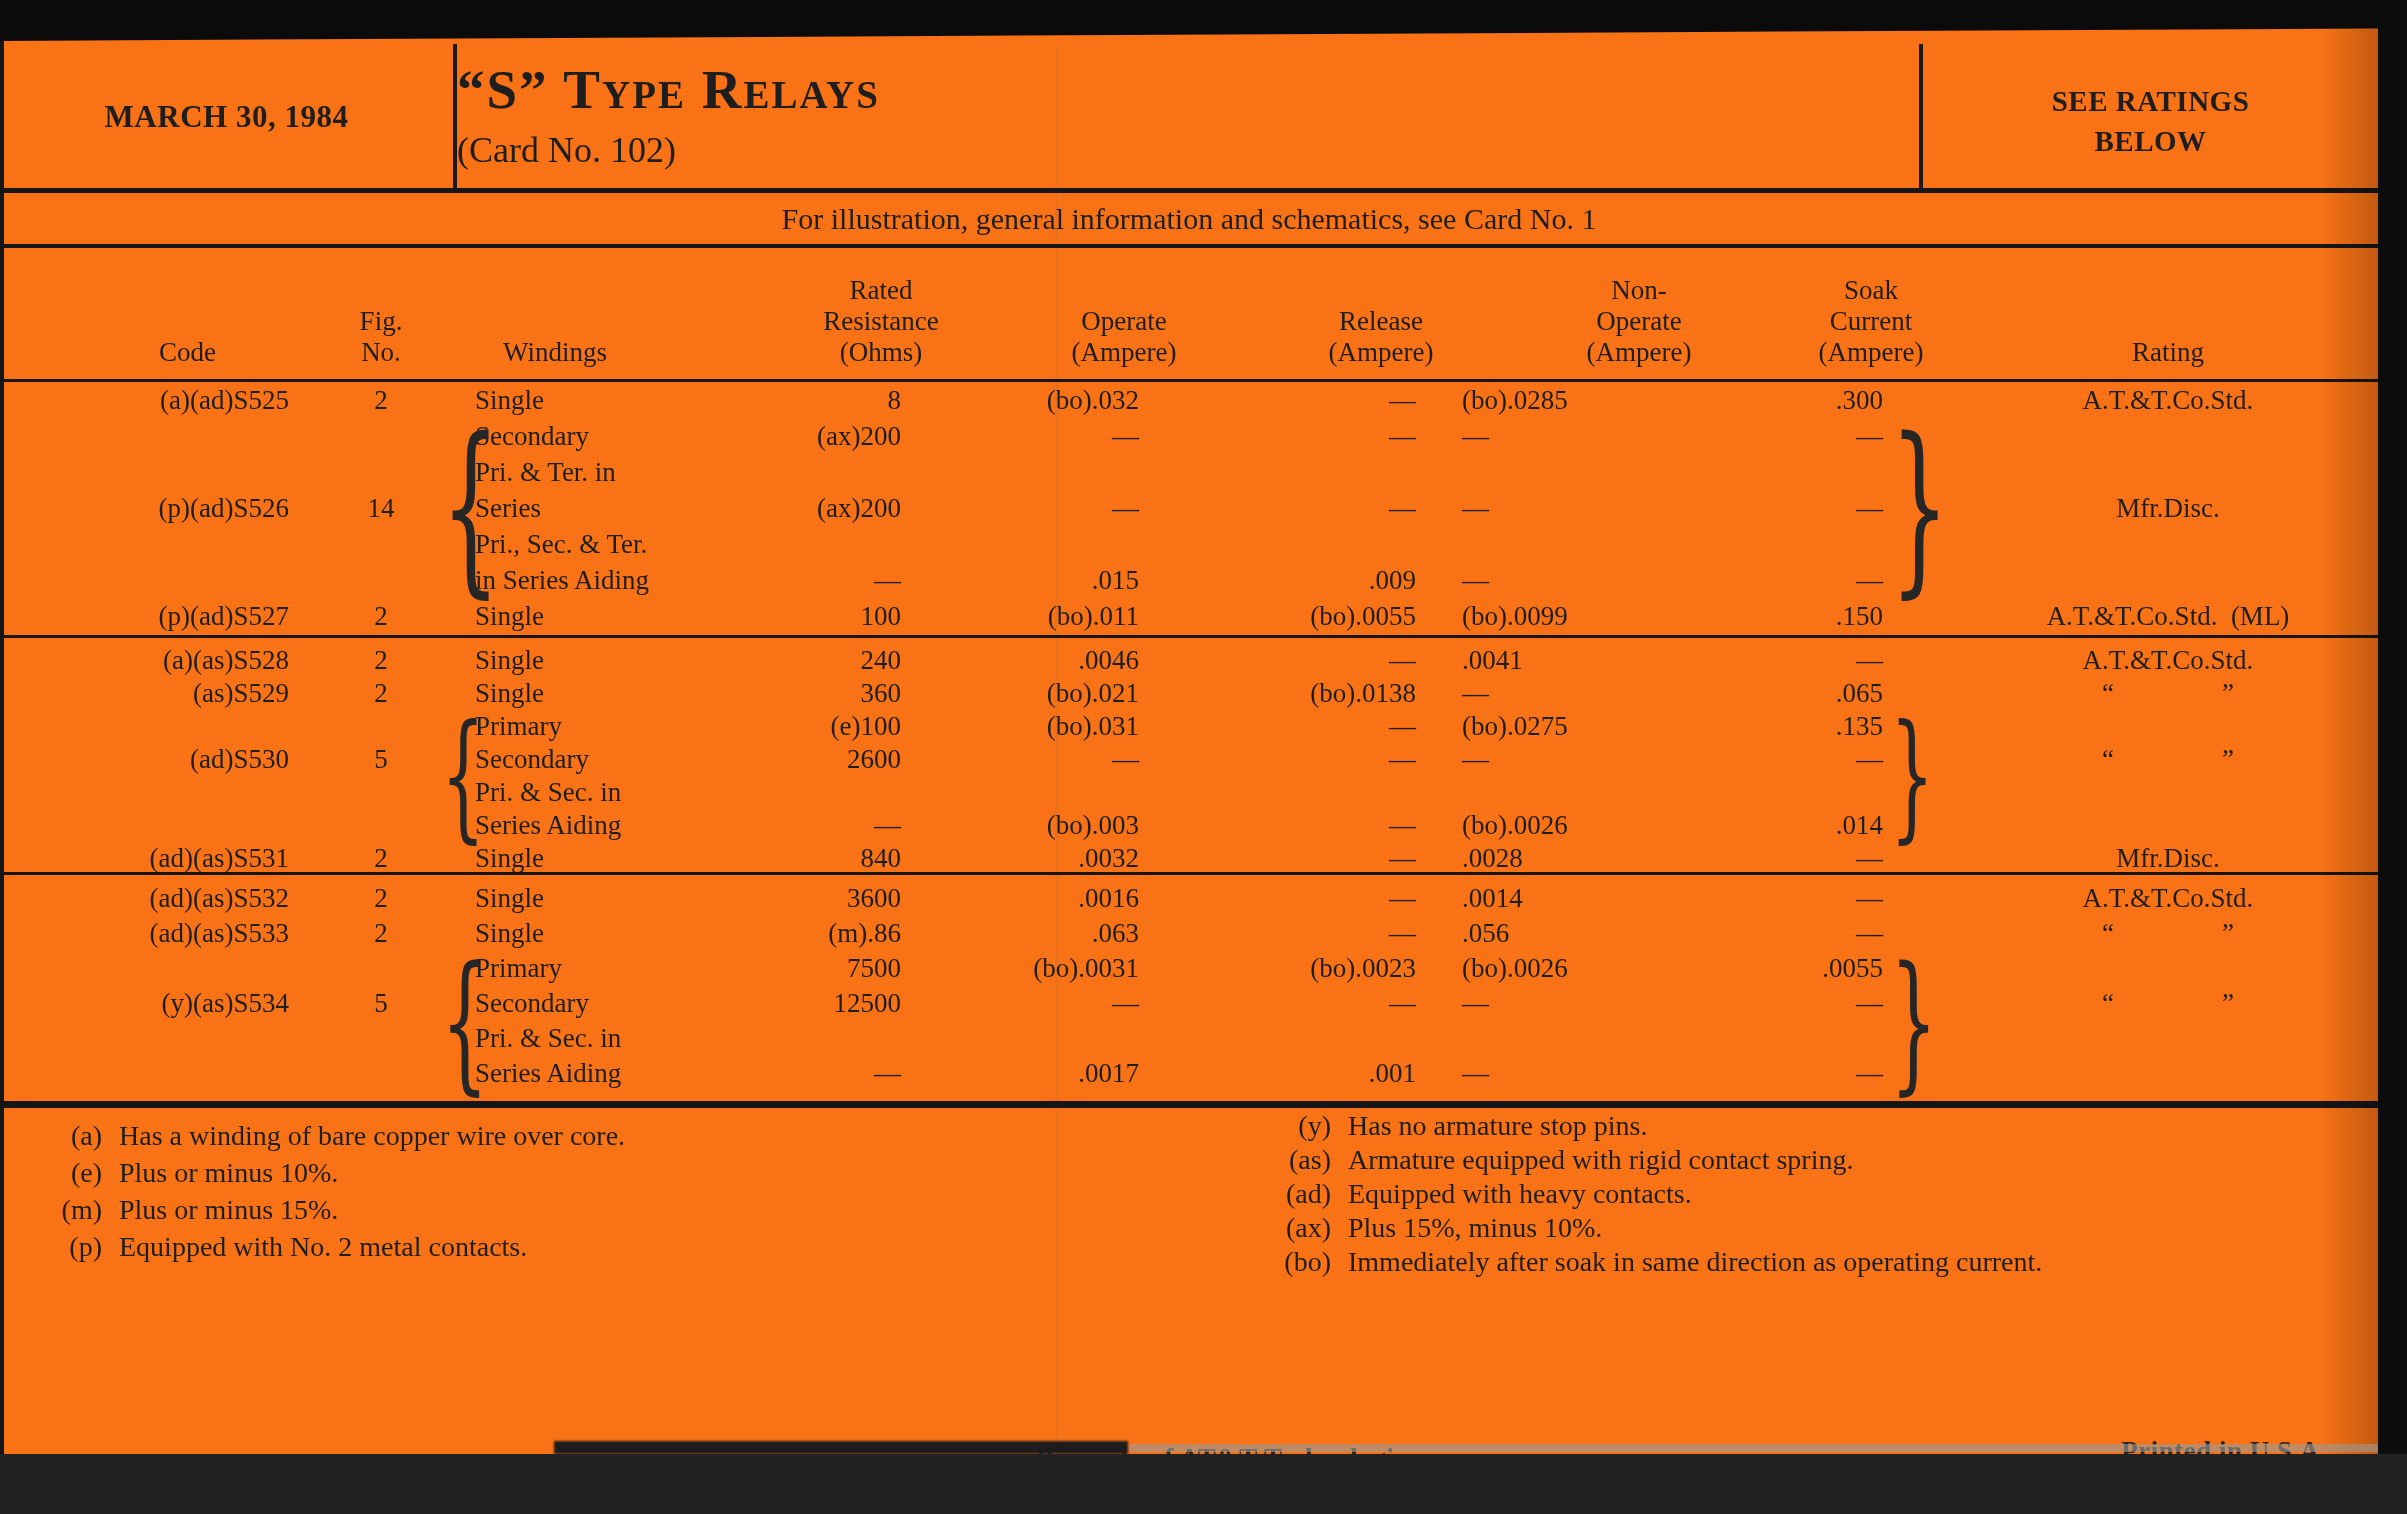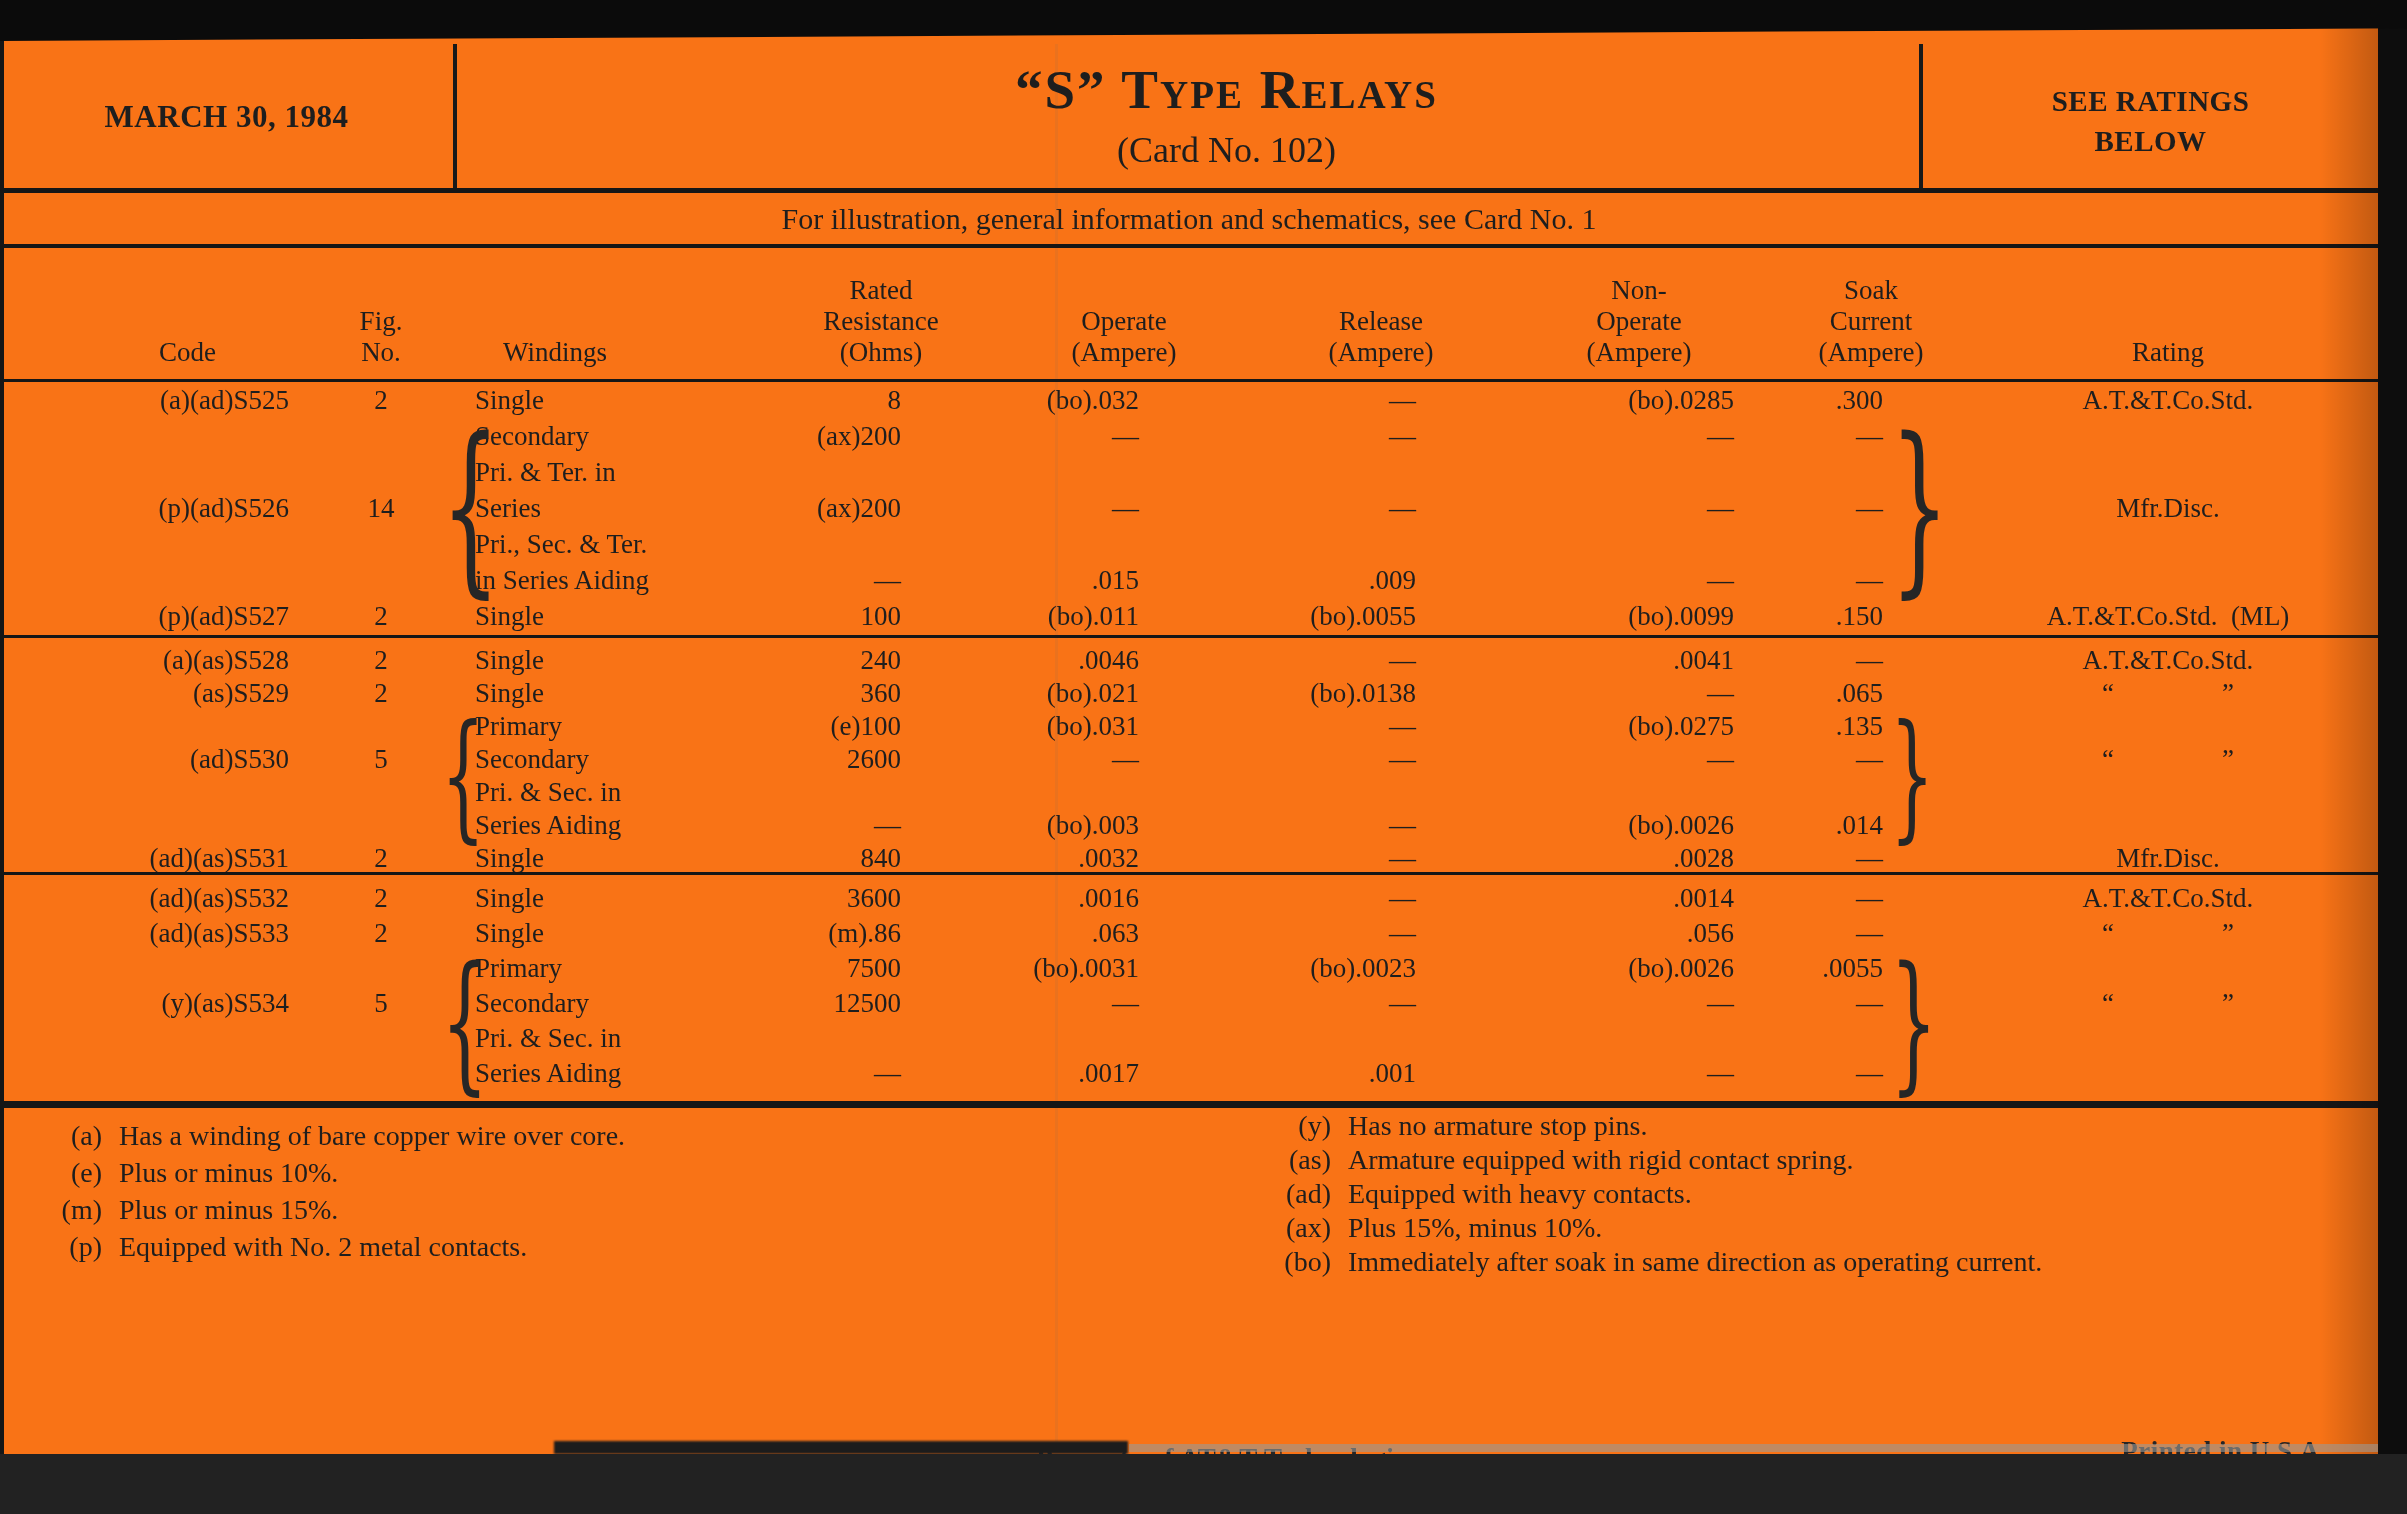--- a/index.html
+++ b/index.html
@@ -13,21 +13,21 @@
                background:linear-gradient(to right,rgba(0,0,0,0),rgba(0,0,0,0.22));}
   .left-edge{position:absolute;left:0;top:40px;width:4px;height:1475px;background:#161616;}
   .crease{position:absolute;left:1055px;top:44px;width:3px;height:1471px;background:rgba(110,110,110,0.10);}
   .strip-dark{position:absolute;left:554px;bottom:0;width:574px;height:13px;background:#1c1c1c;filter:blur(1px);}
   .strip-gray{position:absolute;left:1129px;bottom:2px;width:1249px;height:8px;background:#9a9a96;opacity:.6;}
   
   .hdr-date{position:absolute;left:0;top:44px;width:453px;height:145px;display:flex;align-items:center;justify-content:center;
             font-size:31px;font-weight:700;letter-spacing:0.5px;}
   .vline{position:absolute;top:44px;width:4px;height:145px;background:#191919;}
   .vline1{left:453px;} .vline2{left:1919px;}
-  .hdr-title{position:absolute;left:457px;top:44px;width:1461px;height:145px;text-align:center;padding-left:39px;}
+  .hdr-title{position:absolute;left:457px;top:44px;width:1461px;height:145px;}
   .title{margin-top:14px;font-size:55px;font-weight:700;font-variant:small-caps;letter-spacing:2px;}
   .cardno{margin-top:8px;font-size:36px;}
   .hdr-note{position:absolute;left:1923px;top:48px;width:455px;height:145px;display:flex;align-items:center;justify-content:center;
             font-size:29px;font-weight:700;text-align:center;white-space:pre-line;line-height:40px;letter-spacing:0.5px;}
   
   .rule{position:absolute;left:0;width:2378px;background:#161616;}
   .rule-a{top:188px;height:5px;}
   .rule-b{top:244px;height:4px;}
   .rule-c{top:379px;height:3px;}
   .rule-d{top:635px;height:3px;}
@@ -50,21 +50,21 @@
   .g1 .trow{height:36px;line-height:36px;}
   .g2 .trow{height:33px;line-height:33px;}
   .g3 .trow{height:35px;line-height:35px;}
   .cell{position:absolute;top:0;height:100%;font-size:27px;line-height:inherit;}
   .c-code{left:0;width:289px;text-align:right;}
   .c-fig{left:297px;width:168px;text-align:center;}
   .c-winding{left:475px;width:347px;text-align:left;}
   .c-res{left:683px;width:218px;text-align:right;}
   .c-op{left:941px;width:198px;text-align:right;}
   .c-rel{left:1218px;width:198px;text-align:right;}
-  .c-nonop{left:1536px;width:198px;text-align:right;}
+  .c-nonop{left:1462px;width:198px;}
   .c-soak{left:1685px;width:198px;text-align:right;}
   .c-rating{left:1945px;width:446px;text-align:center;white-space:pre;}
   
   .brace{position:absolute;width:44px;text-align:center;color:#262626;font-family:"DejaVu Serif",serif;
          transform:scaleX(.5);transform-origin:center;}
   .brace-l{left:430px;} .brace-r{left:1879px;}
   .g1 .brace{top:34px;height:184px;font-size:186px;line-height:182px;}
   .g2 .brace{top:71px;height:135px;font-size:139px;line-height:133px;}
   .g3 .brace{top:77px;height:145px;font-size:149px;line-height:142px;}
   

